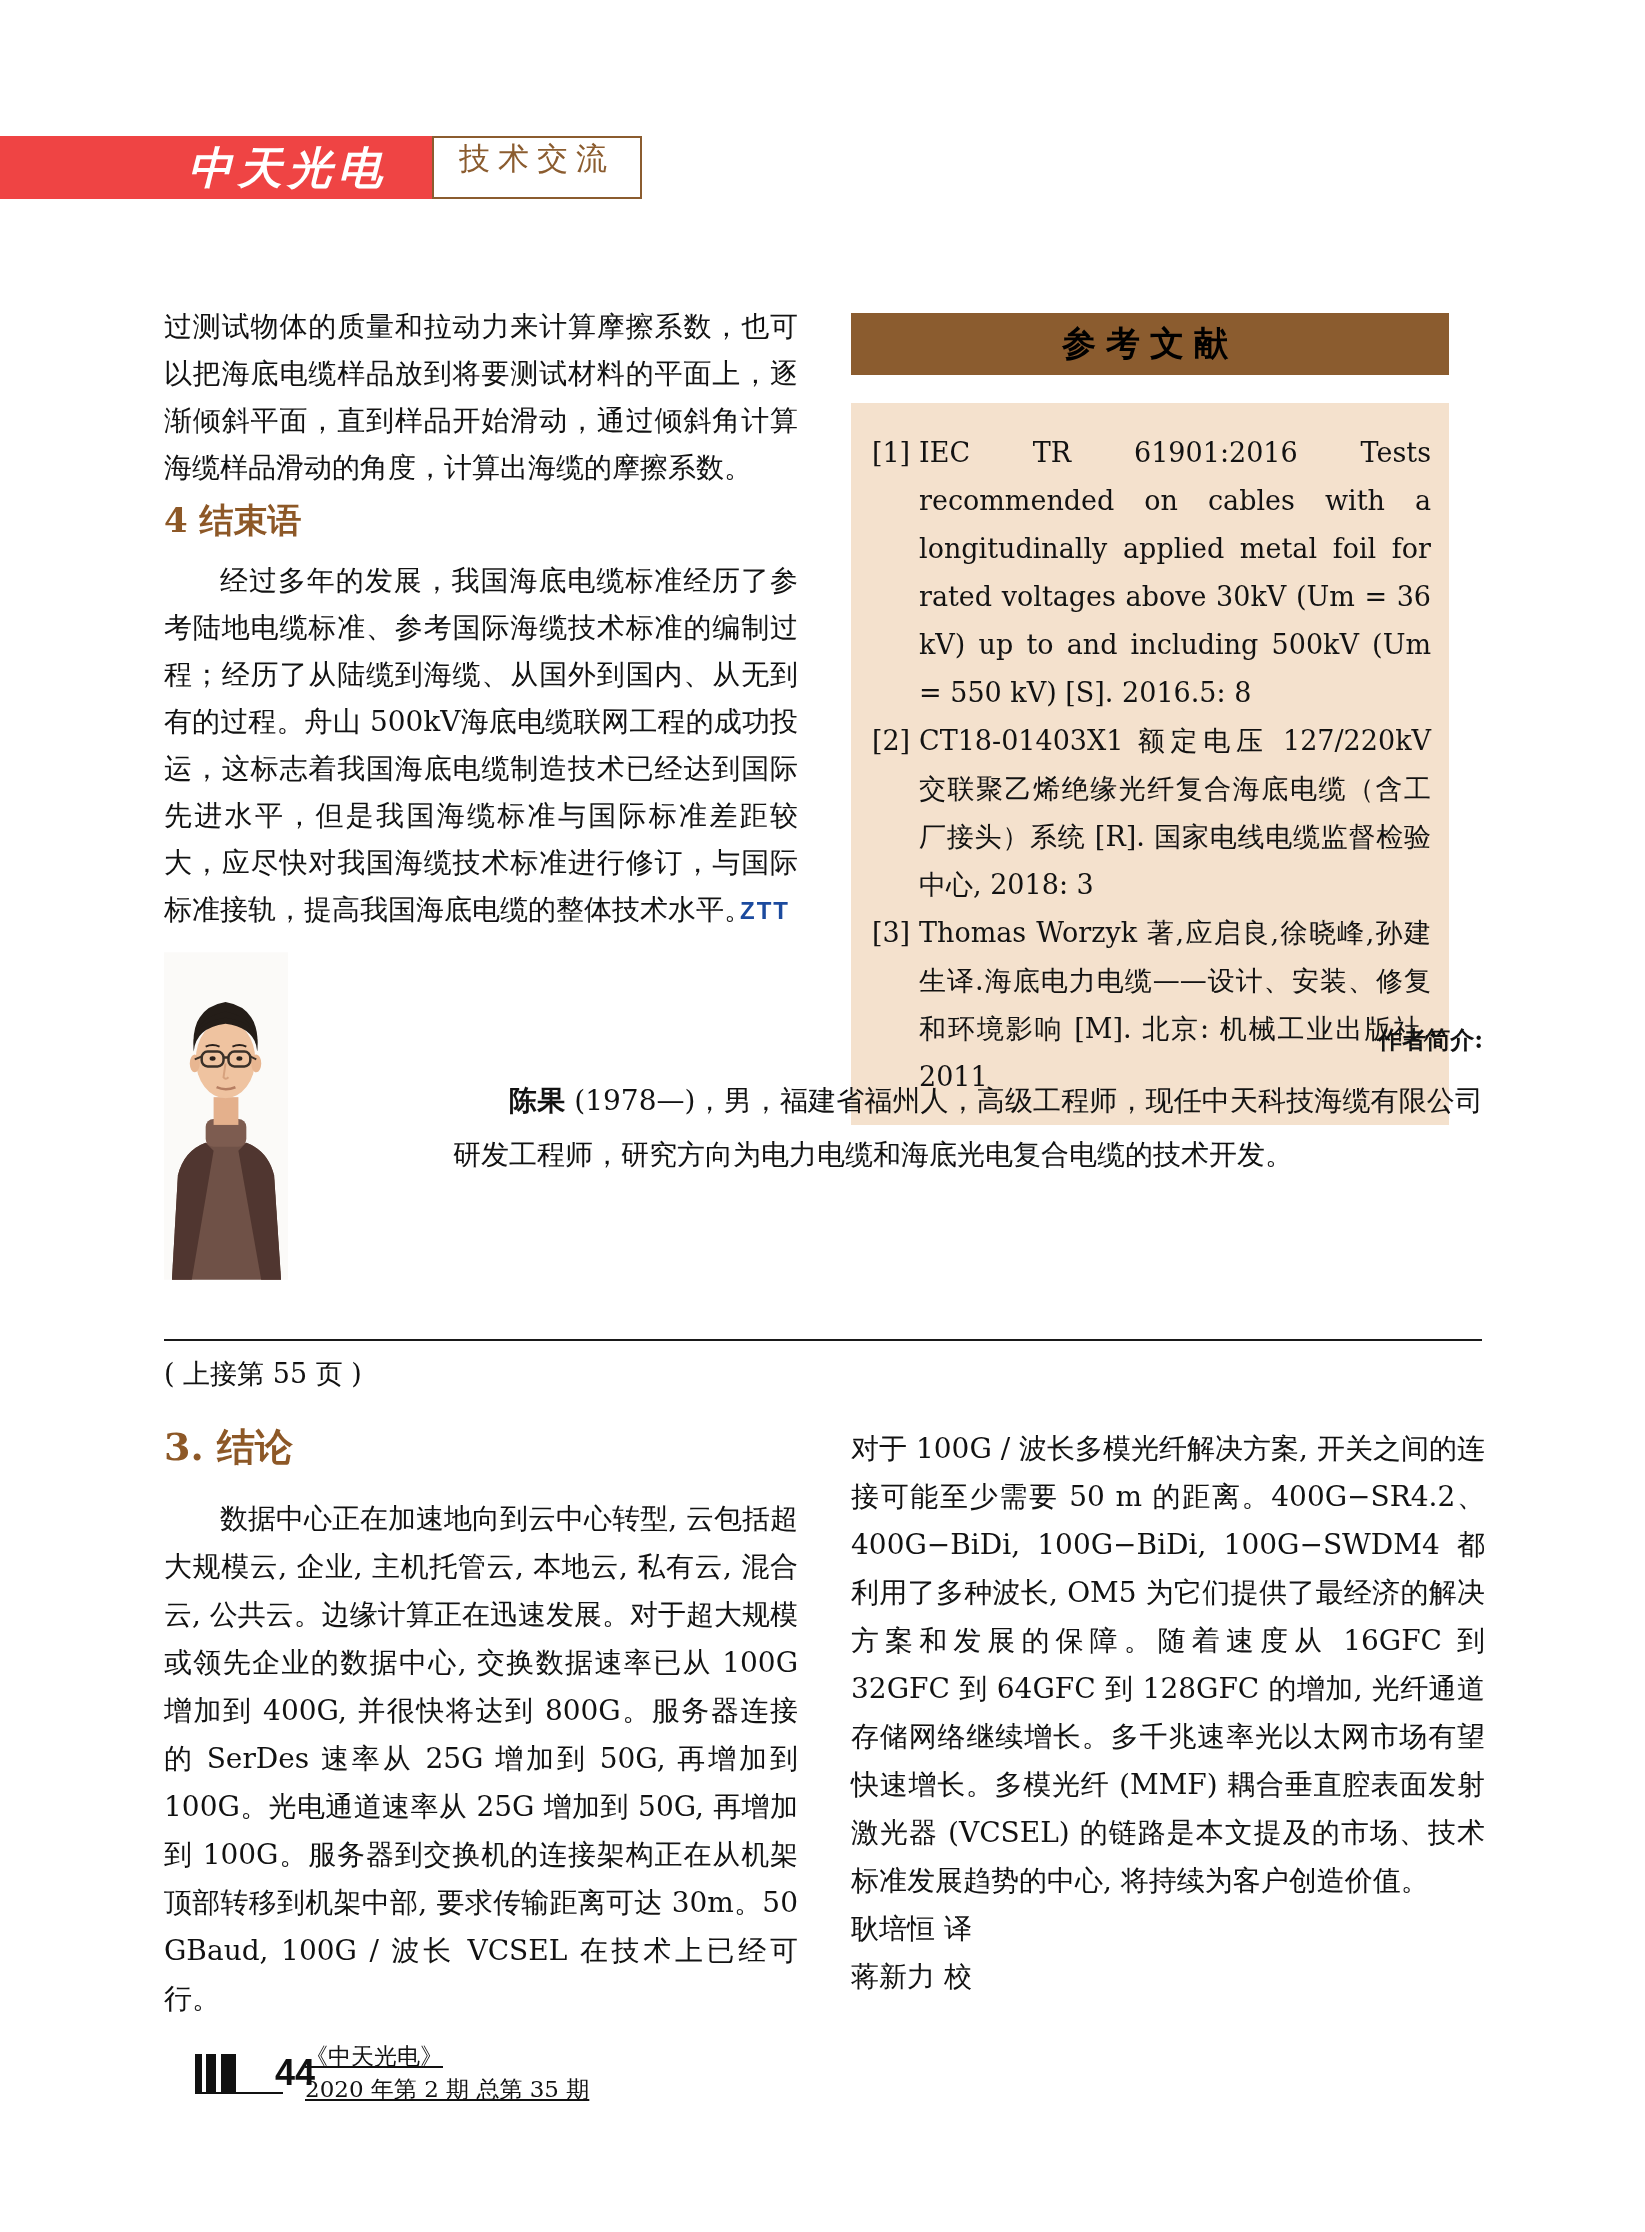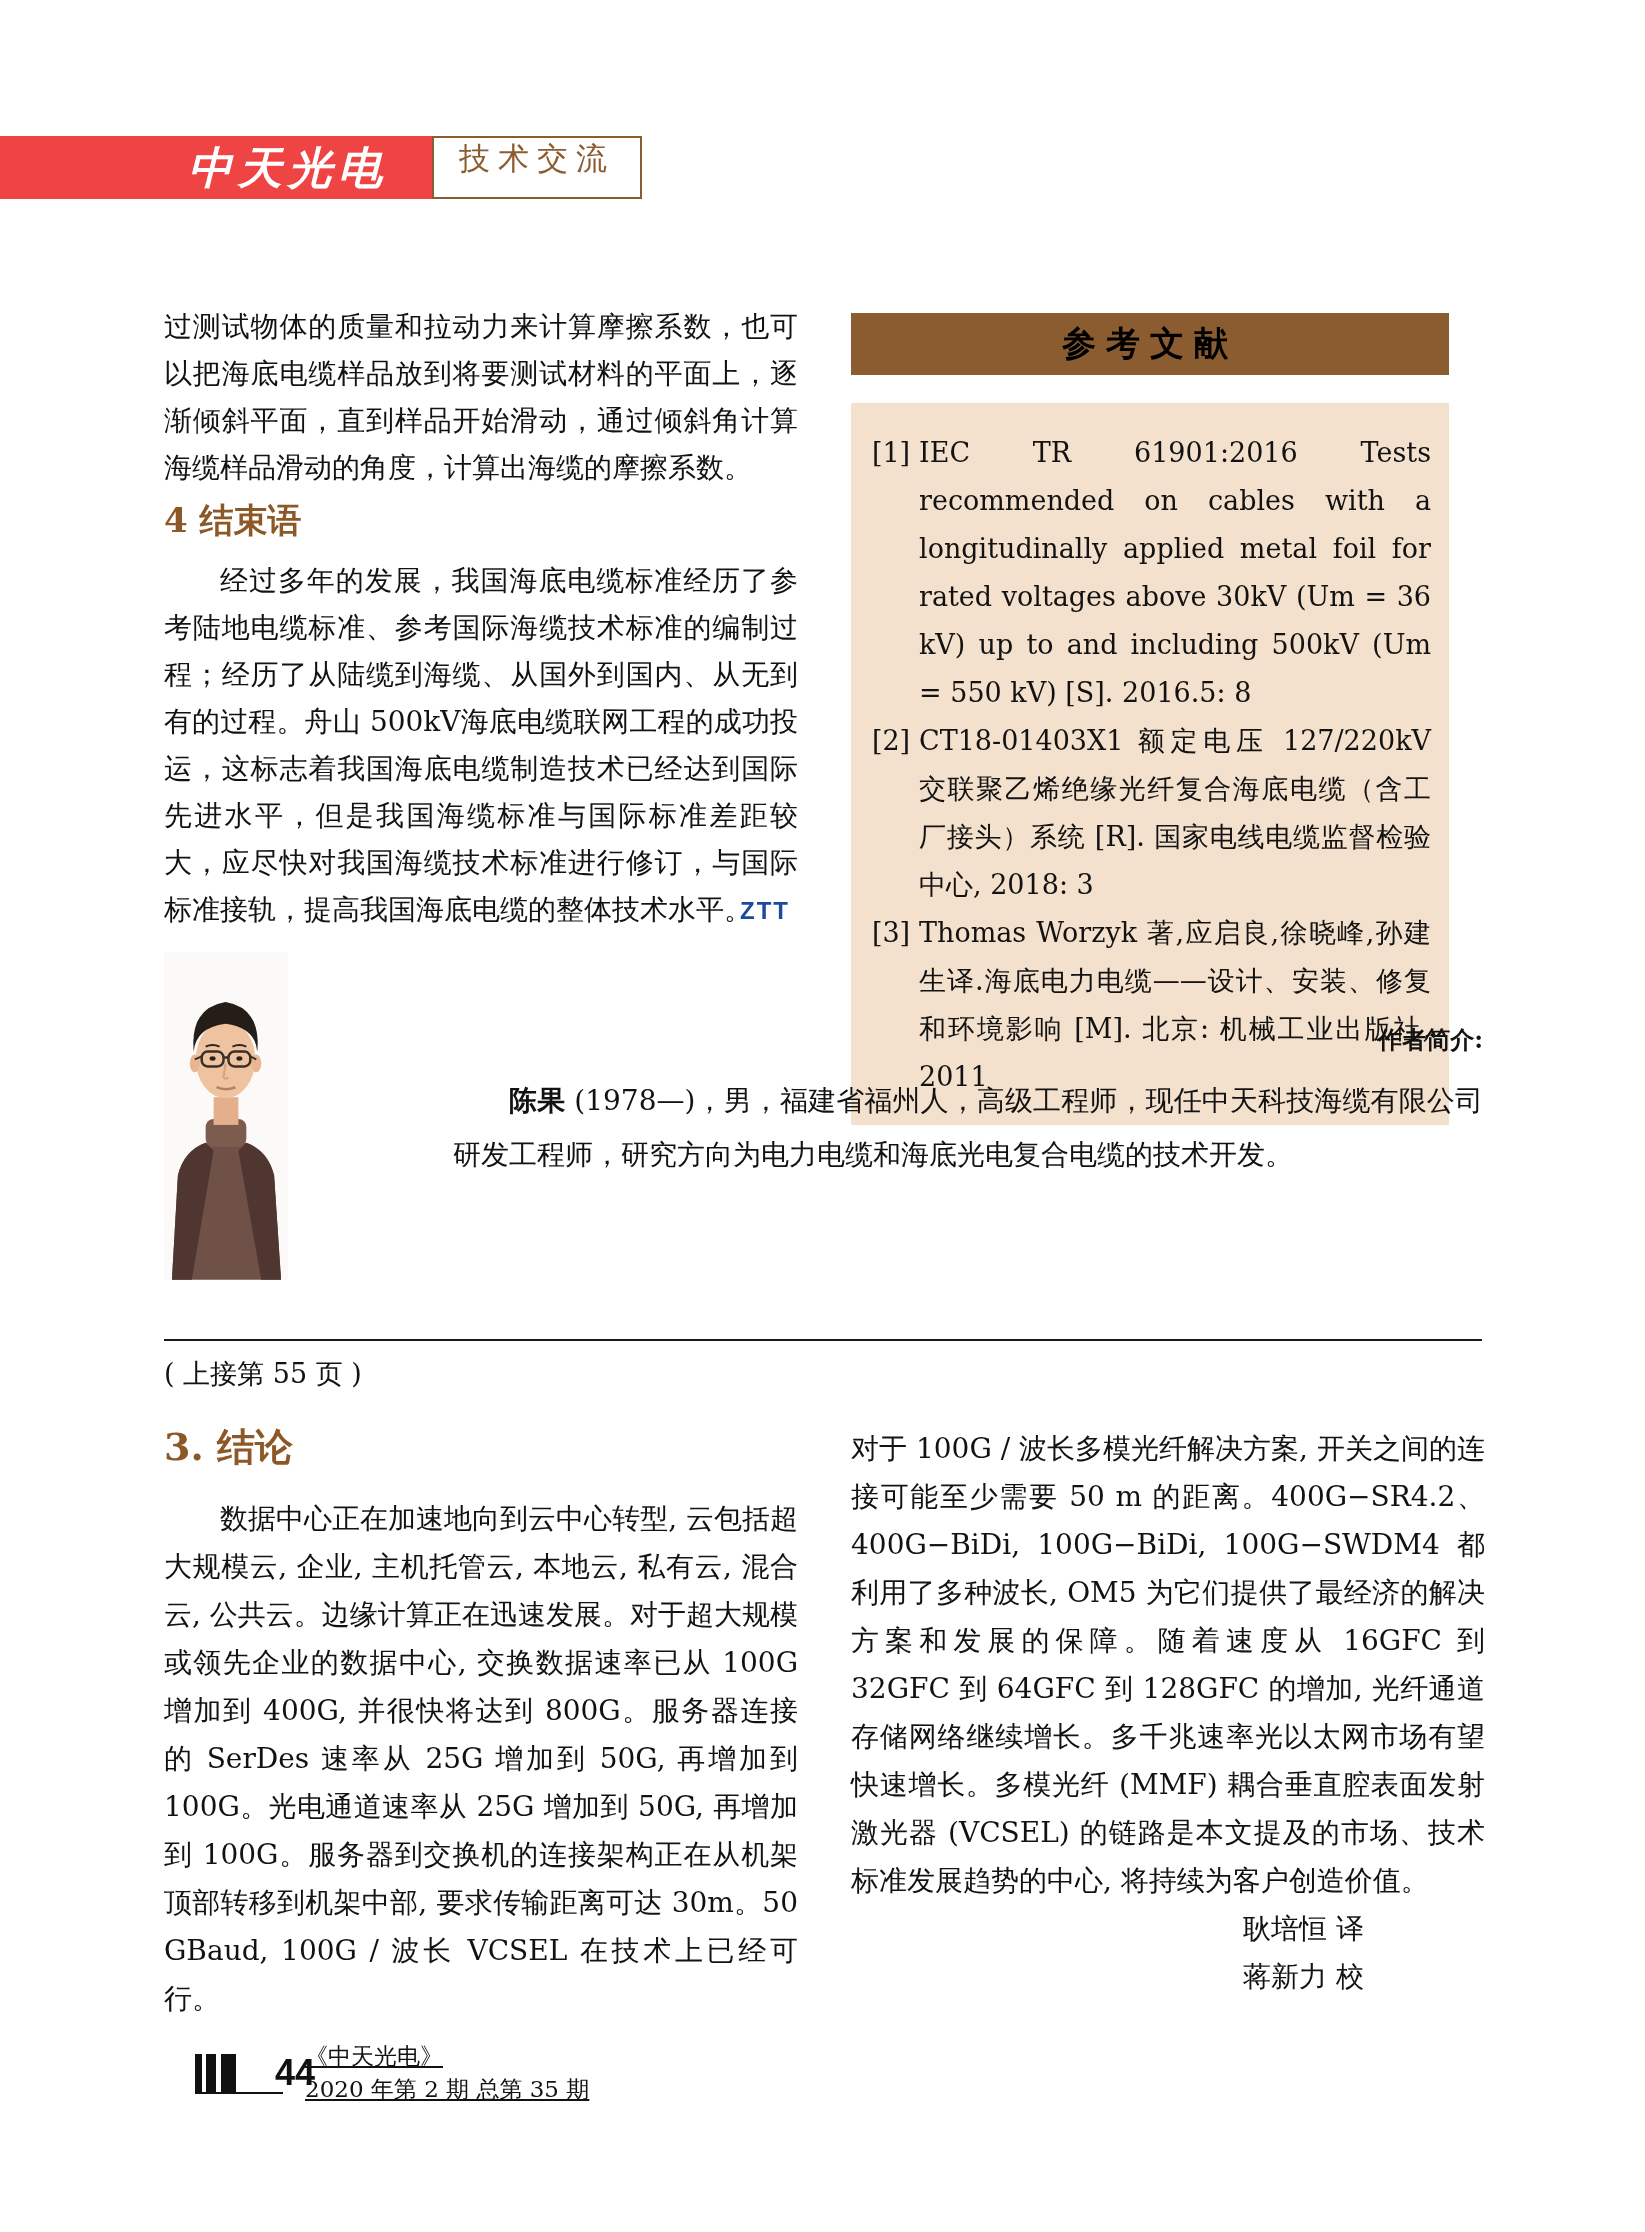--- a/index.html
+++ b/index.html
@@ -81,21 +81,21 @@
     color:#8d5827; font-size:38px; font-weight:bold; line-height:48px;
   }
   .col-bottom-left {
     position:absolute; left:164px; top:1495px; width:634px;
     font-size:28px; line-height:48px; text-align:justify;
   }
   .col-bottom-right {
     position:absolute; left:851px; top:1425px; width:634px;
     font-size:28px; line-height:48px; text-align:justify;
   }
-  .credit { text-align:right; padding-right:121px; text-indent:0; }
+  .credit { padding-right:121px; text-indent:0; }
 
   
   .footer-mark { position:absolute; left:195px; top:2054px; height:40px; }
   .footer-mark .bar { display:inline-block; background:#111; height:40px; vertical-align:bottom; }
   .b1 { width:7px;  margin-right:4px; }
   .b2 { width:10px; margin-right:5px; }
   .b3 { width:15px; }
   .page-number {
     position:absolute; left:239px; top:2052px; font-size:36px; font-weight:bold;
     font-family:"Liberation Sans","DejaVu Sans",sans-serif; color:#111;margin-left:36px;

